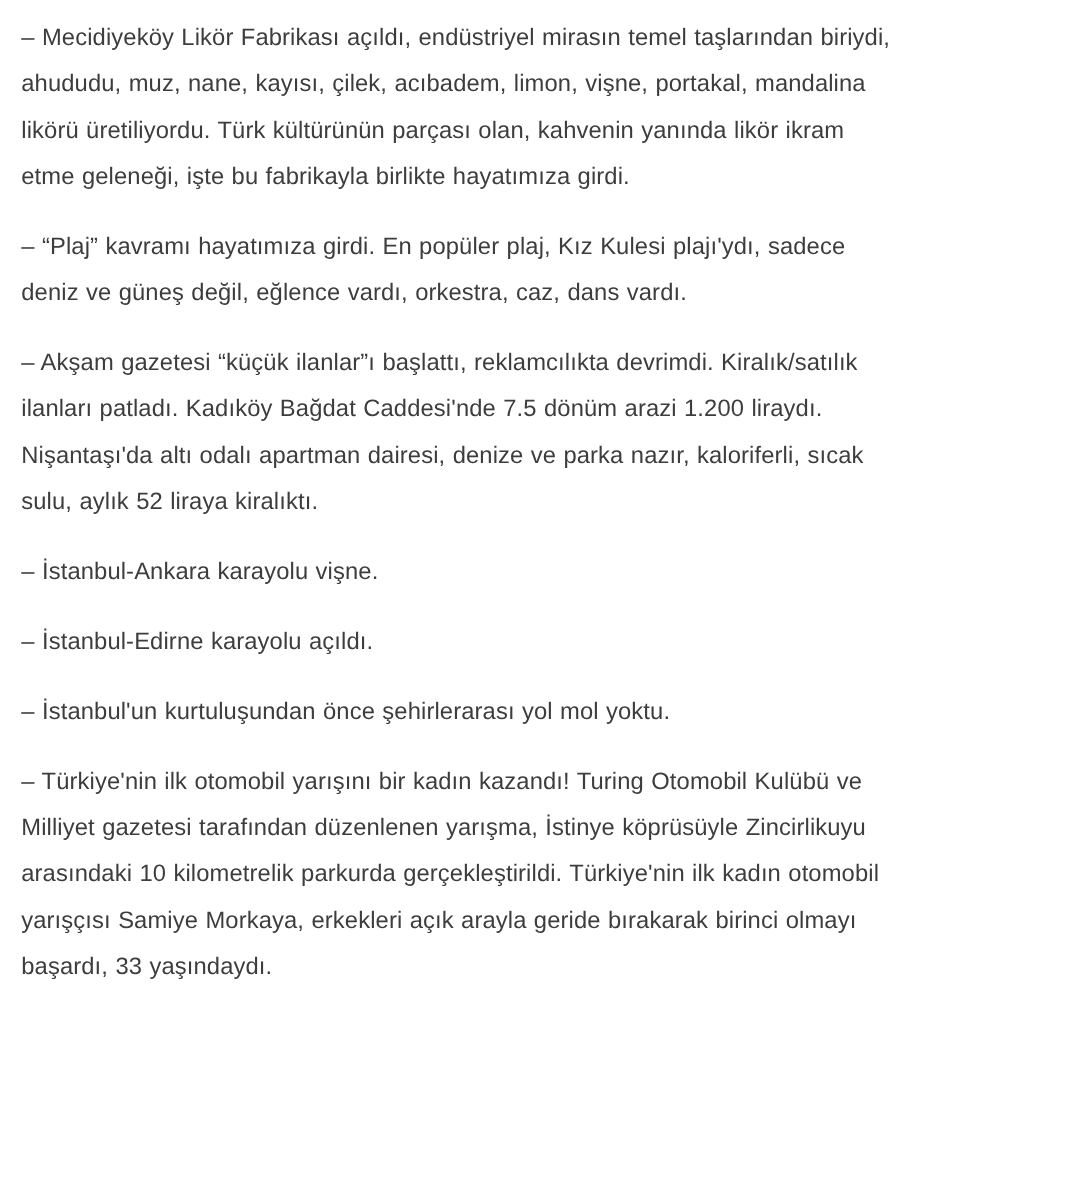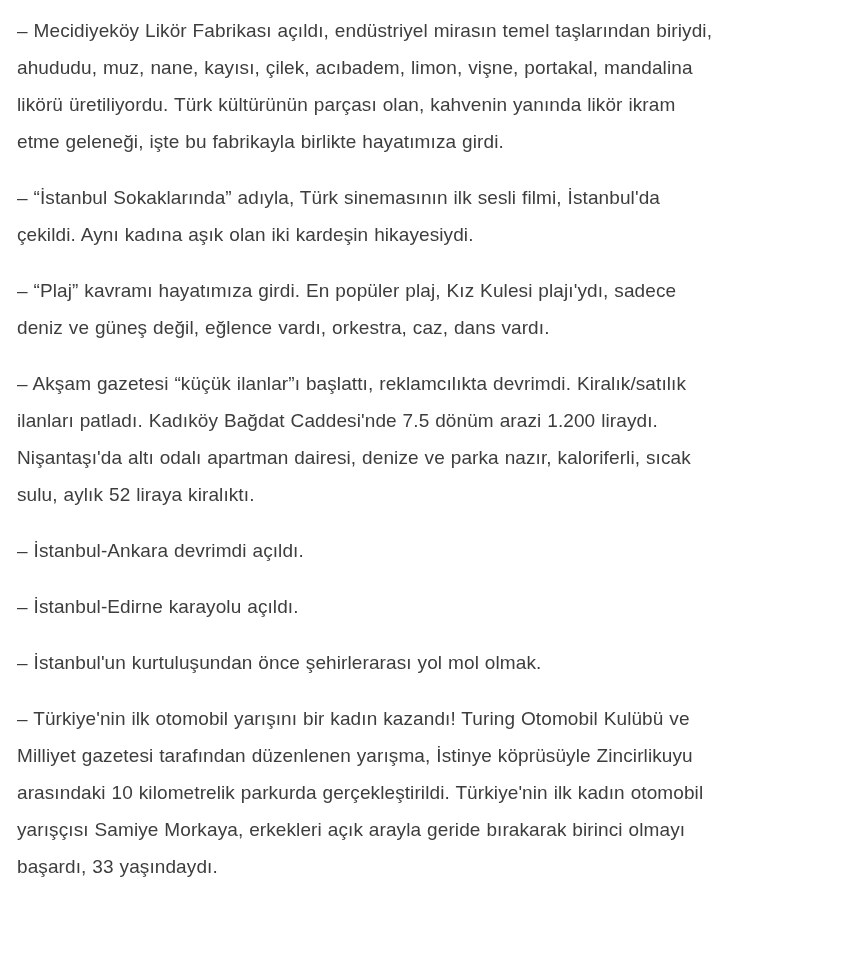--- a/index.html
+++ b/index.html
@@ -31,20 +31,19 @@
   }
   .article-paragraph:last-child {
     margin-bottom: 14px;
   }
 </style>
 </head>
 <body>
 
 <main class="article-body">
   <p class="article-paragraph">– Mecidiyeköy Likör Fabrikası açıldı, endüstriyel mirasın temel taşlarından biriydi, ahududu, muz, nane, kayısı, çilek, acıbadem, limon, vişne, portakal, mandalina likörü üretiliyordu. Türk kültürünün parçası olan, kahvenin yanında likör ikram etme geleneği, işte bu fabrikayla birlikte hayatımıza girdi.</p>
-  <p class="article-paragraph">– “İstanbul Sokaklarında” adıyla, Türk sinemasının ilk sesli filmi, İstanbul'da çekildi. Aynı kadına aşık olan iki kardeşin hikayesiydi.</p>
   <p class="article-paragraph">– “Plaj” kavramı hayatımıza girdi. En popüler plaj, Kız Kulesi plajı'ydı, sadece deniz ve güneş değil, eğlence vardı, orkestra, caz, dans vardı.</p>
   <p class="article-paragraph">– Akşam gazetesi “küçük ilanlar”ı başlattı, reklamcılıkta devrimdi. Kiralık/satılık ilanları patladı. Kadıköy Bağdat Caddesi'nde 7.5 dönüm arazi 1.200 liraydı. Nişantaşı'da altı odalı apartman dairesi, denize ve parka nazır, kaloriferli, sıcak sulu, aylık 52 liraya kiralıktı.</p>
-  <p class="article-paragraph">– İstanbul-Ankara devrimdi açıldı.</p>
+  <p class="article-paragraph">– İstanbul-Ankara karayolu vişne.</p>
   <p class="article-paragraph">– İstanbul-Edirne karayolu açıldı.</p>
-  <p class="article-paragraph">– İstanbul'un kurtuluşundan önce şehirlerarası yol mol olmak.</p>
+  <p class="article-paragraph">– İstanbul'un kurtuluşundan önce şehirlerarası yol mol yoktu.</p>
   <p class="article-paragraph">– Türkiye'nin ilk otomobil yarışını bir kadın kazandı! Turing Otomobil Kulübü ve Milliyet gazetesi tarafından düzenlenen yarışma, İstinye köprüsüyle Zincirlikuyu arasındaki 10 kilometrelik parkurda gerçekleştirildi. Türkiye'nin ilk kadın otomobil yarışçısı Samiye Morkaya, erkekleri açık arayla geride bırakarak birinci olmayı başardı, 33 yaşındaydı.</p>
 </main>
 
 </body></html>

